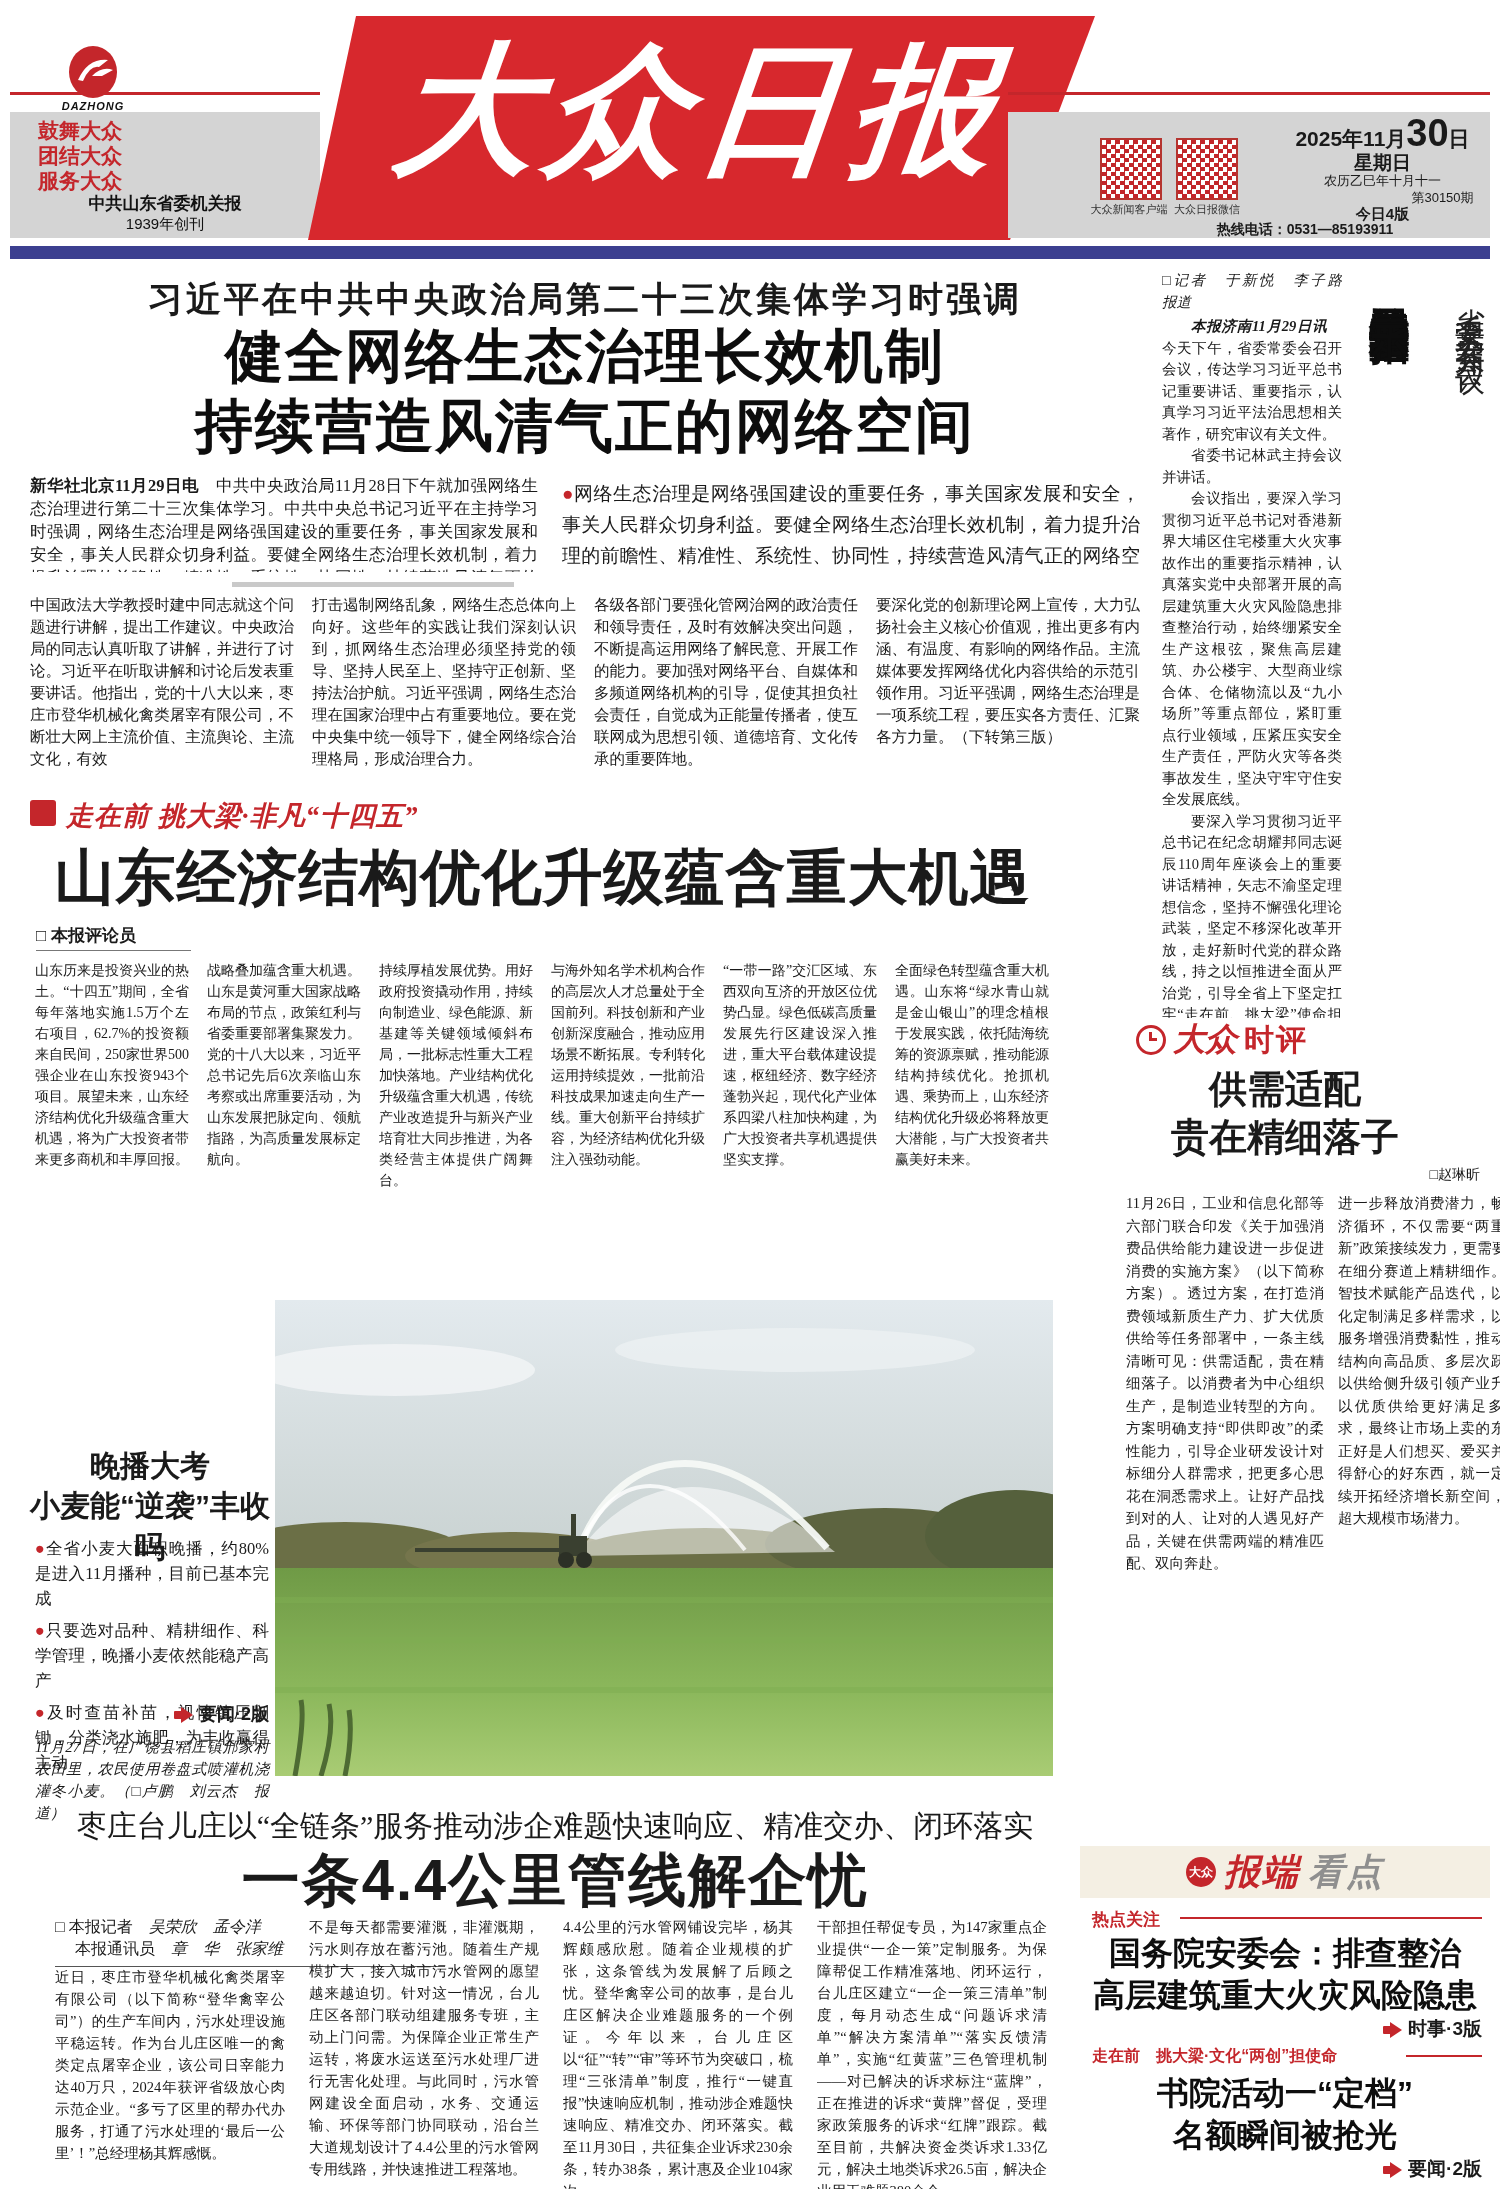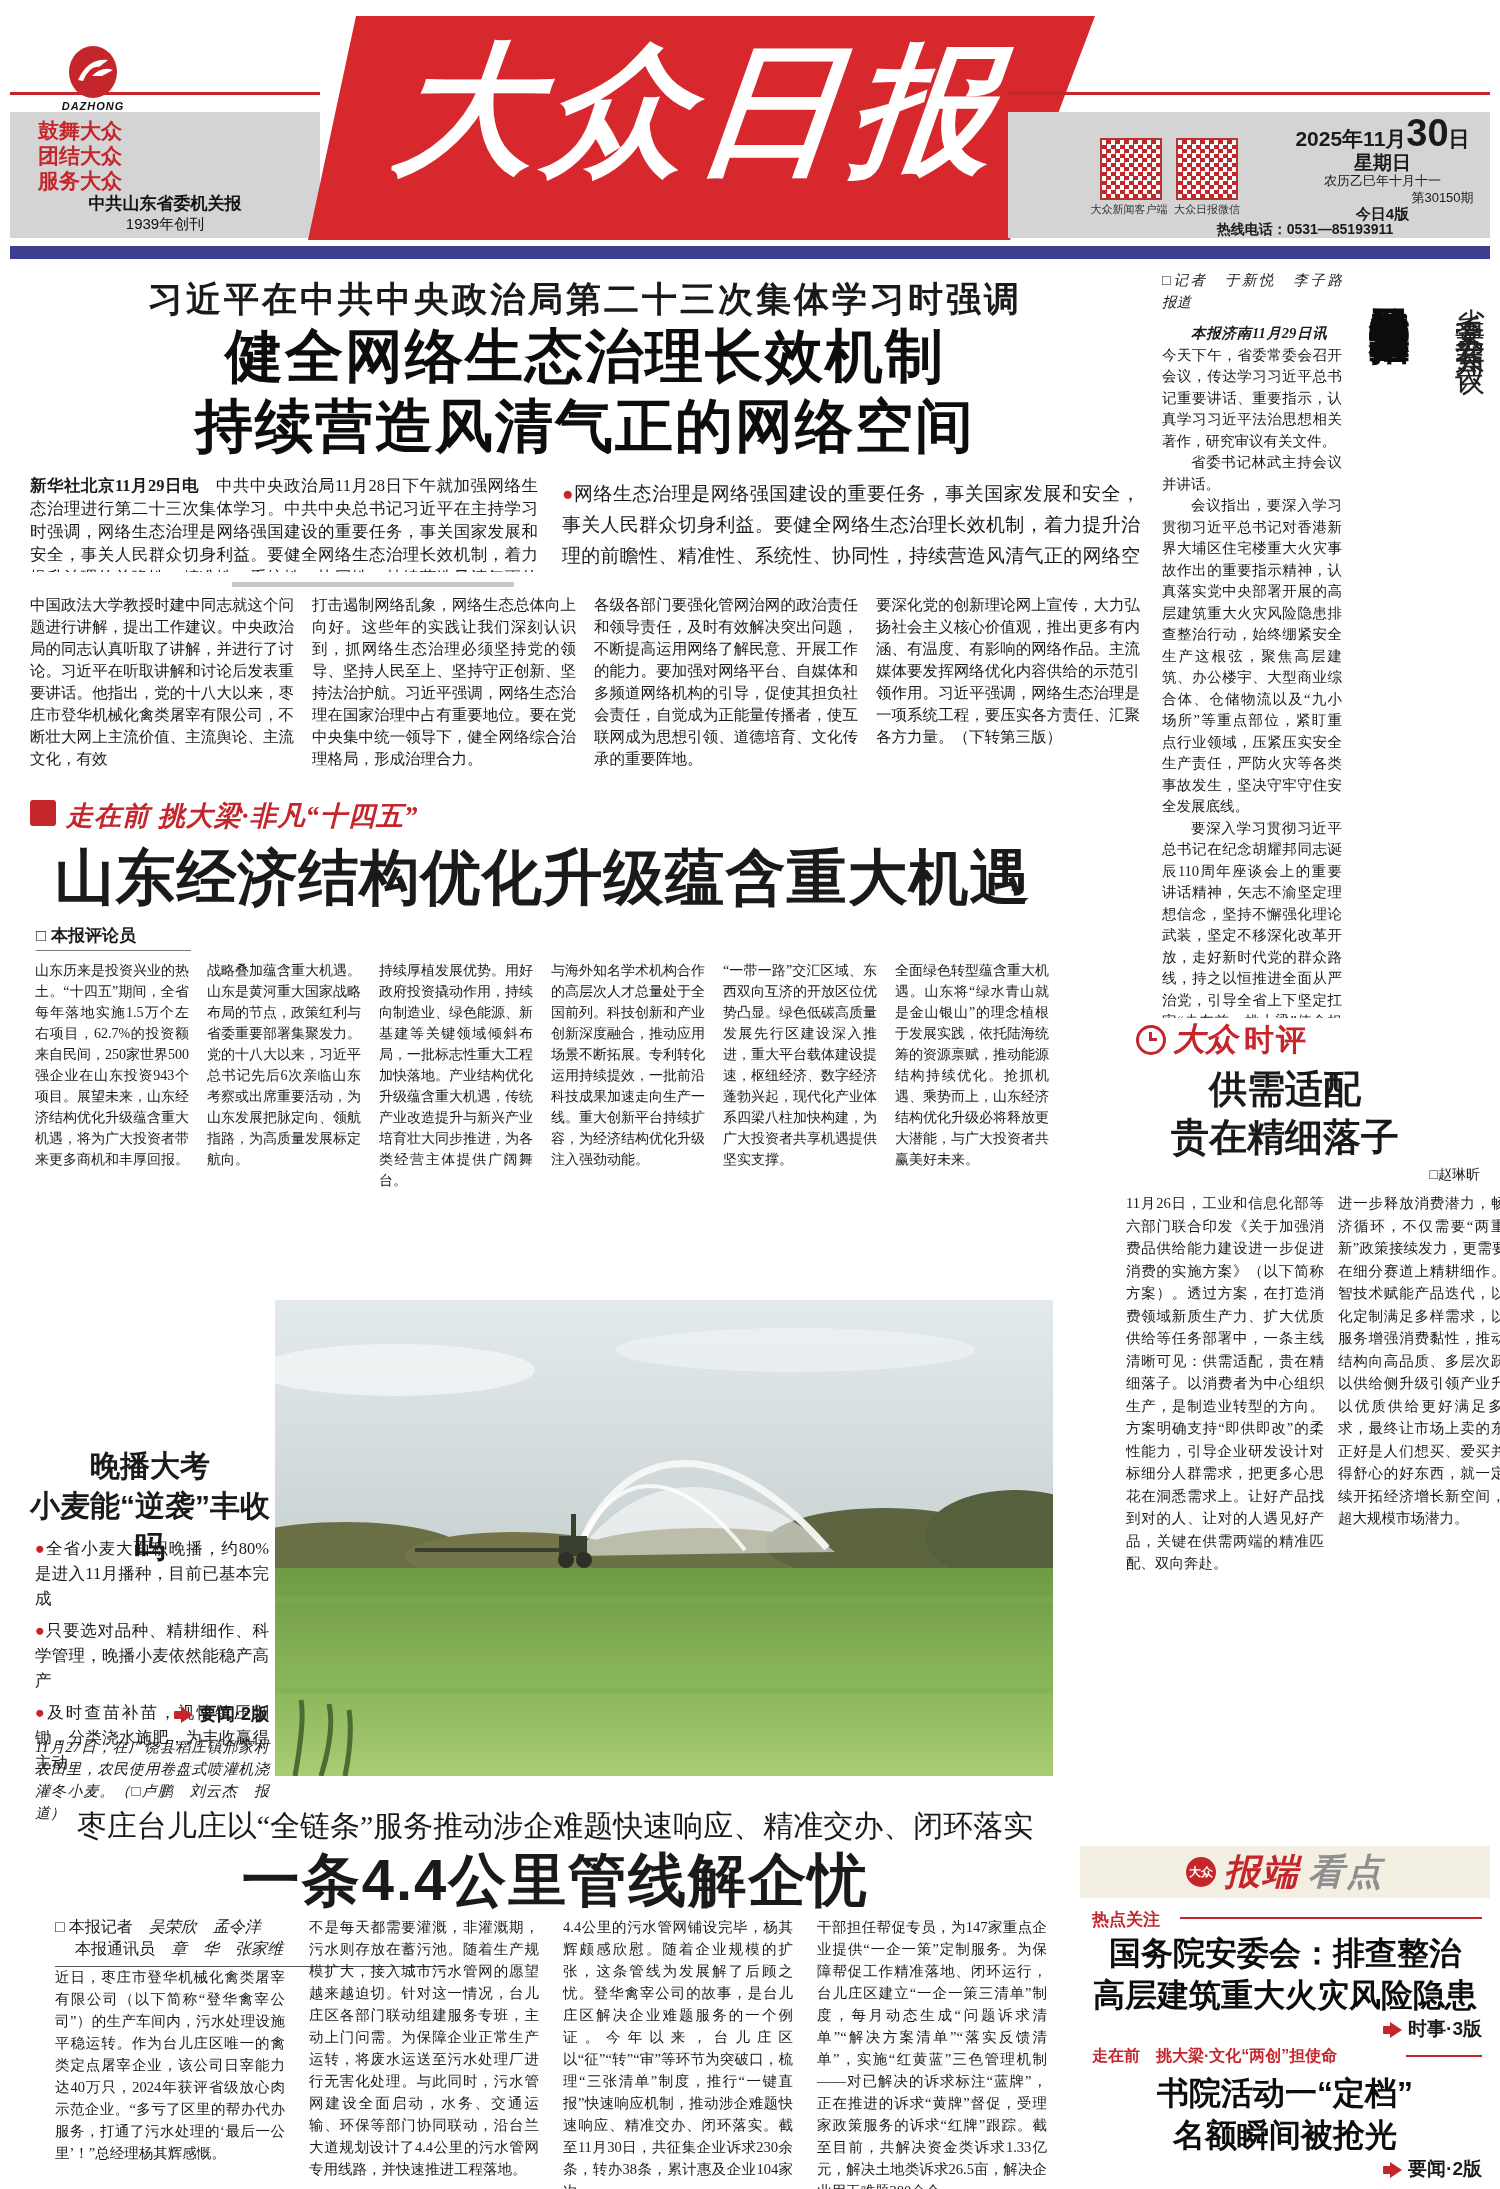--- a/index.html
+++ b/index.html
@@ -49,21 +49,21 @@
   .l-h1{top:318px;} .l-h2{top:388px;}
   .l-intro{left:30px;top:474px;width:508px;height:98px;font:16.5px/23px "Liberation Serif",serif;}
   .l-intro .lead-in{font-weight:700;}
   .l-summary{left:562px;top:478px;width:578px;height:94px;font:19px/31px "Liberation Serif",serif;}
   .l-div{left:232px;top:582px;width:282px;height:5px;background:#c9c9c9;}
   .l-col{top:594px;width:264px;height:204px;font:15.5px/22px "Liberation Serif",serif;}
   .l-c1{left:30px;} .l-c2{left:312px;} .l-c3{left:594px;} .l-c4{left:876px;}
 
   
   .rt-text{left:1162px;top:270px;width:180px;height:748px;font:14.5px/21.5px "Liberation Serif",serif;}
-  .rt-byline{font-style:italic;margin-bottom:10px;}
+  .rt-byline{font-style:italic;margin-bottom:3px;}
   .rt-lead{font-weight:700;font-style:italic;}
   .rt-vh{left:1342px;top:276px;width:96px;height:744px;writing-mode:vertical-rl;text-orientation:upright;
     font:900 40px/96px "Liberation Sans",sans-serif;letter-spacing:1px;color:#0d0d0d;}
   .rt-vsub{left:1450px;top:284px;width:40px;height:430px;writing-mode:vertical-rl;text-orientation:upright;
     font:400 30px/40px "Liberation Sans",sans-serif;letter-spacing:7px;color:#222;}
 
   
   .e-seal{left:30px;top:800px;width:26px;height:26px;background:#c4262b;border-radius:3px;}
   .e-banner{left:66px;top:798px;font:italic 700 27px "Liberation Serif",serif;color:#c4262b;letter-spacing:1px;}
   .e-h{left:30px;top:838px;width:1025px;font:900 60px "Liberation Sans",sans-serif;letter-spacing:1px;}

